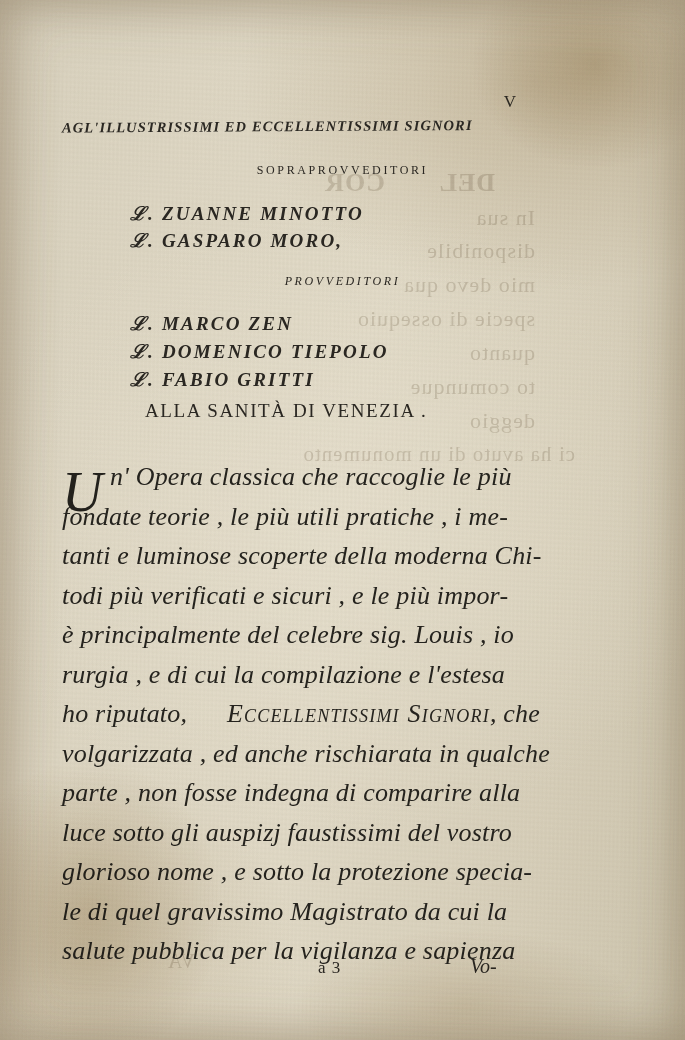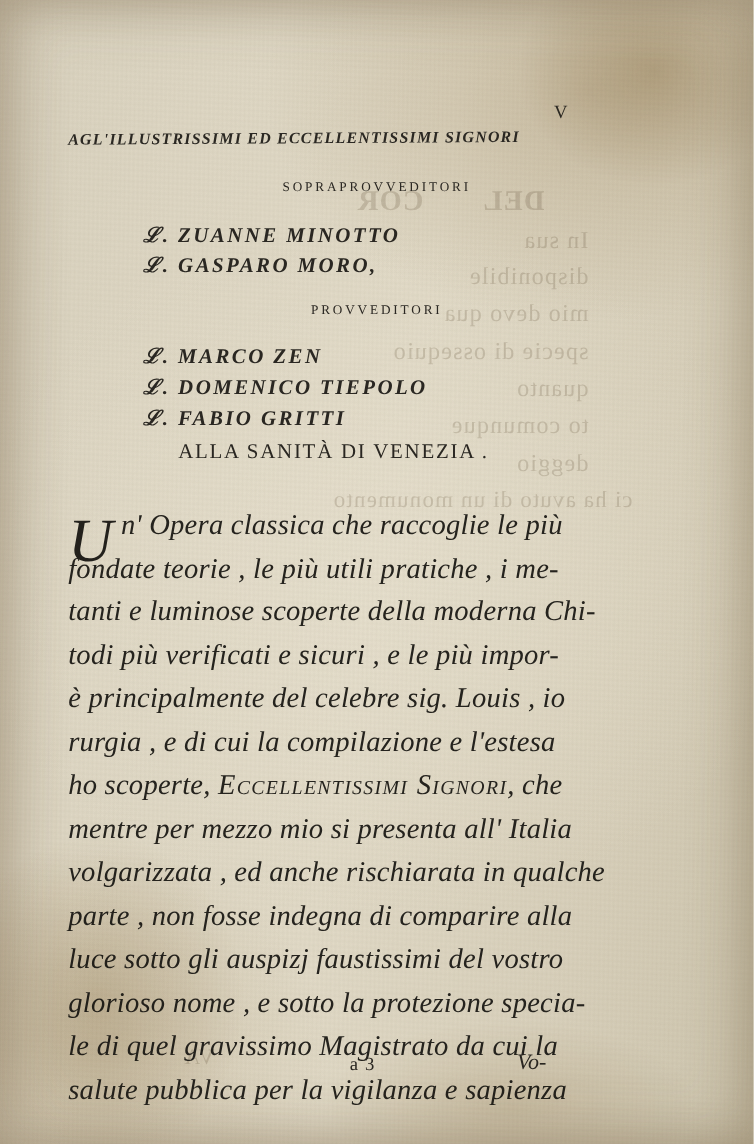--- a/index.html
+++ b/index.html
@@ -120,42 +120,42 @@
     position: absolute;
     width: 685px;
     text-align: center;
     font-size: 12px;
     letter-spacing: 2.6px;
     color: #2b2823;
     font-variant: small-caps;
     font-family: "Liberation Serif", serif;
   }
   .role-1 { top: 163px; }
-  .role-2 { top: 274px; }
+  .role-2 { top: 274px; font-style: italic; }
 
   .name {
     position: absolute;
     left: 130px;
     font-style: italic;
     font-weight: bold;
     font-size: 19px;
     letter-spacing: 2.2px;
     color: #2a2722;
     white-space: nowrap;
   }
   .n1 { top: 200px; }
   .n2 { top: 227px; }
   .n3 { top: 310px; font-style: italic; }
   .n4 { top: 338px; }
   .n5 { top: 366px; }
 
   .dedication-line {
     position: absolute;
     top: 400px;
-    left: 162px;
+    left: 145px;
     font-size: 19px;
     letter-spacing: 1.6px;
     color: #2a2722;
     font-family: "Liberation Serif", serif;
   }
 
   
   .body-block {
     position: absolute;
     top: 462px;
@@ -179,20 +179,21 @@
     font-style: italic;
     font-family: "Liberation Serif", serif;
     color: #25231e;
     letter-spacing: 0.2px;
     white-space: nowrap;
   }
   .bodyline.first { padding-left: 48px; }
   .bodyline .sc {
     font-variant: small-caps;
     letter-spacing: 1.2px;
+    margin-left: 33px;
   }
 
   
   .sig {
     position: absolute;
     top: 958px;
     left: 318px;
     font-size: 17px;
     color: #2a2722;
     letter-spacing: 1px;
@@ -246,22 +247,21 @@
 
     <div class="body-block">
       <span class="dropcap">U</span>
 
       <div class="bodyline first">n' Opera classica che raccoglie le più</div>
       <div class="bodyline">fondate teorie , le più utili pratiche , i me-</div>
       <div class="bodyline">tanti e luminose scoperte della moderna Chi-</div>
       <div class="bodyline">todi più verificati e sicuri , e le più impor-</div>
       <div class="bodyline">è principalmente del celebre sig. Louis , io</div>
       <div class="bodyline">rurgia , e di cui la compilazione e l'estesa</div>
-      <div class="bodyline"><span>ho scoperte, </span><span class="sc">Eccellentissimi Signori</span><span>, che</span></div>
-      <div class="bodyline">mentre per mezzo mio si presenta all' Italia</div>
+      <div class="bodyline"><span>ho riputato, </span><span class="sc">Eccellentissimi Signori</span><span>, che</span></div>
       <div class="bodyline">volgarizzata , ed anche rischiarata in qualche</div>
       <div class="bodyline">parte , non fosse indegna di comparire alla</div>
       <div class="bodyline">luce sotto gli auspizj faustissimi del vostro</div>
       <div class="bodyline">glorioso nome , e sotto la protezione specia-</div>
       <div class="bodyline">le di quel gravissimo Magistrato da cui la</div>
       <div class="bodyline">salute pubblica per la vigilanza e sapienza</div>
     </div>
 
     <div class="sig">a 3</div>
     <div class="catchword">Vo-</div>

